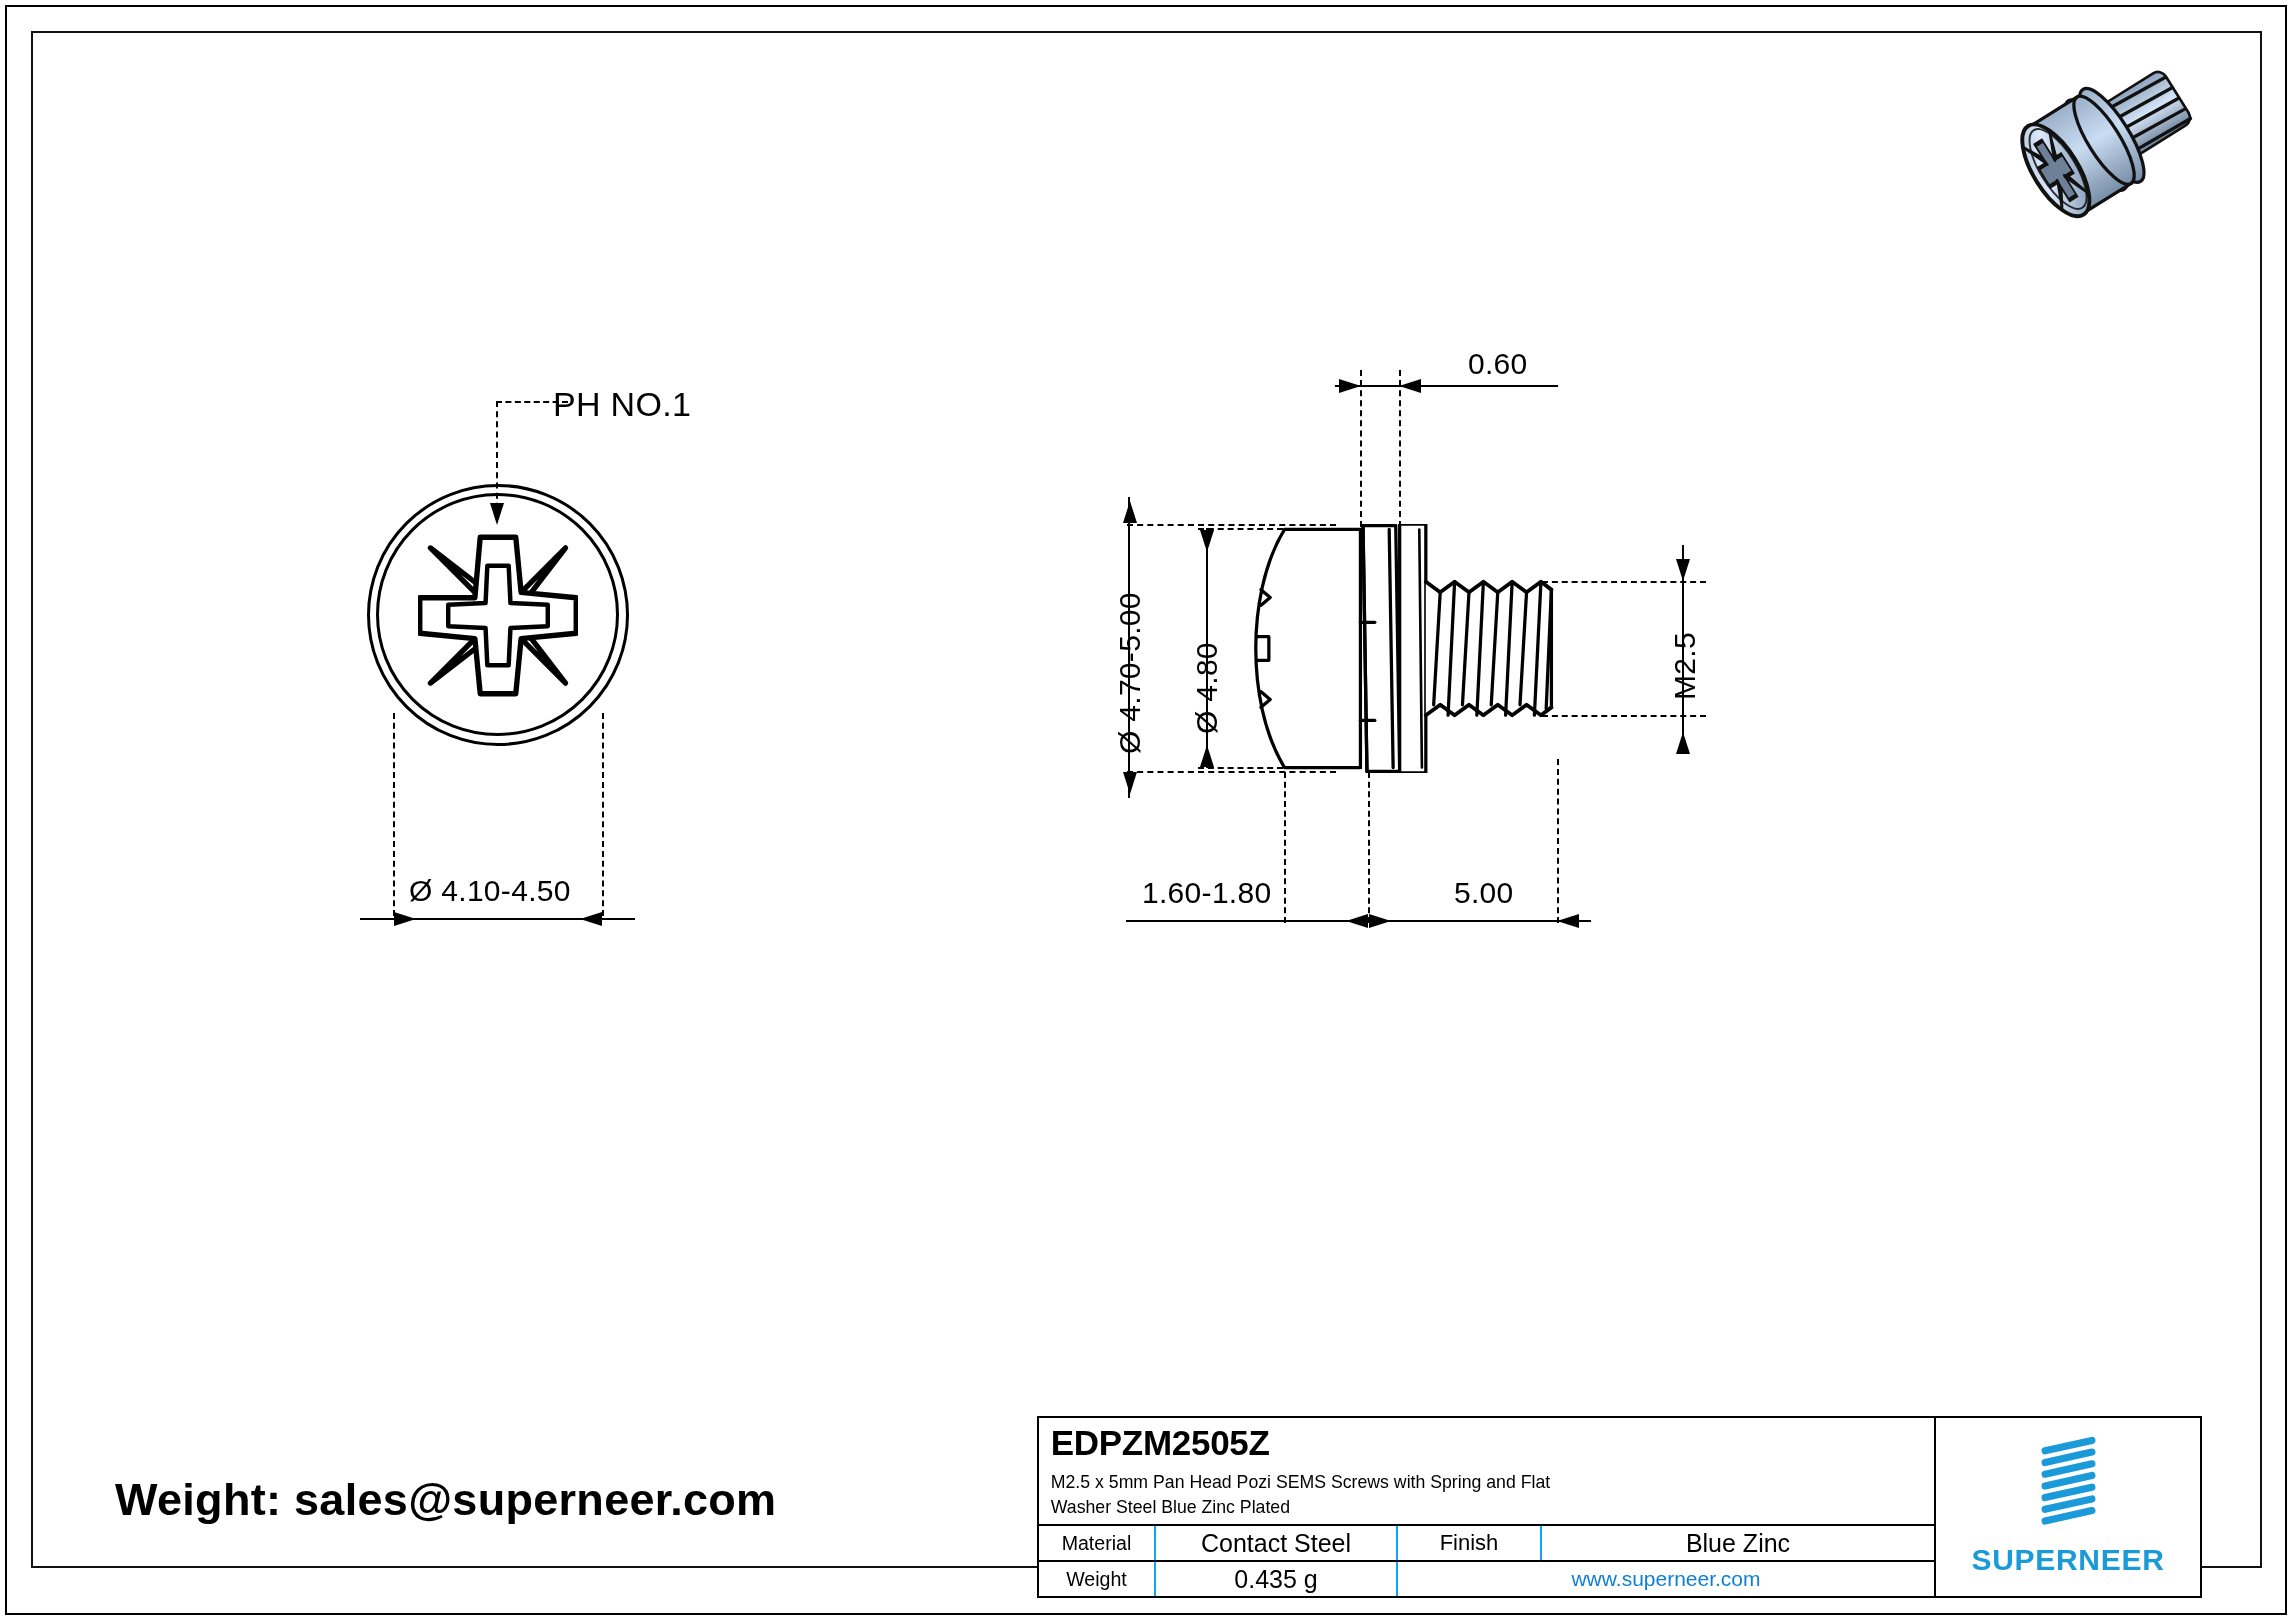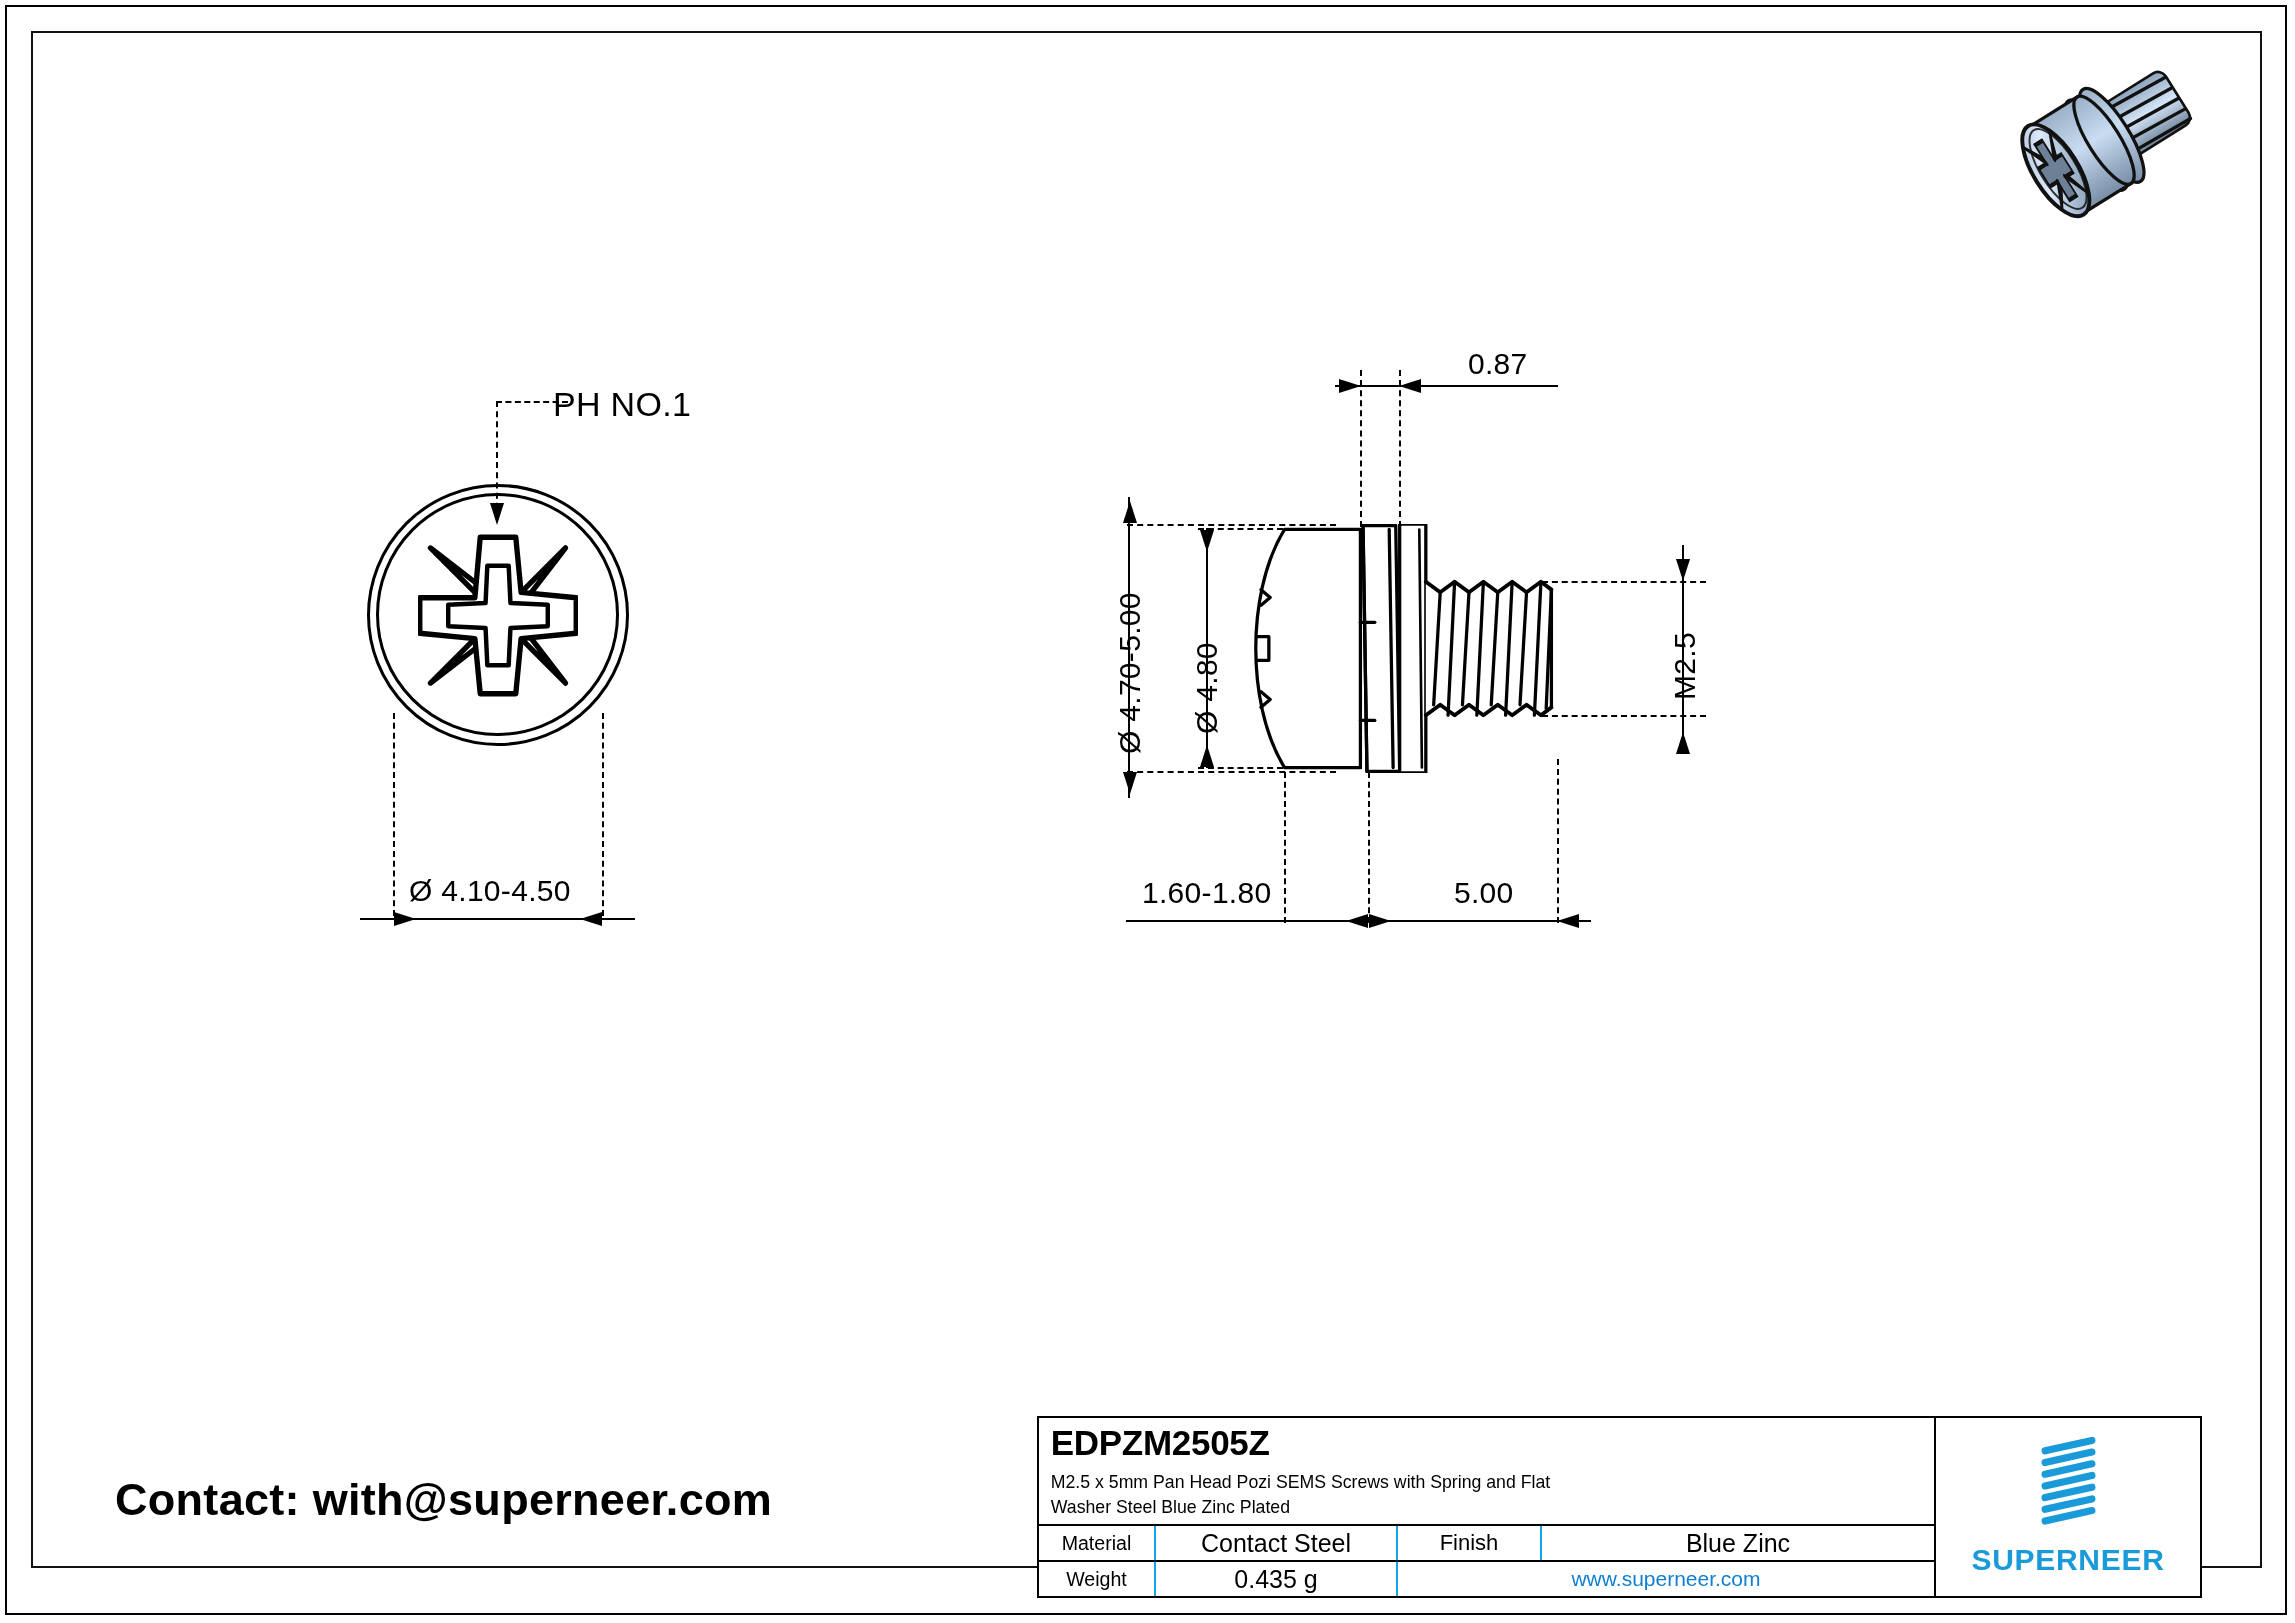--- a/index.html
+++ b/index.html
@@ -191,21 +191,21 @@
         </g>
       </g>
     </svg>
   </div>
 
   <div class="dashv" style="left:1360px;top:370px;height:157px;"></div>
   <div class="dashv" style="left:1399px;top:370px;height:157px;"></div>
   <div class="ln hl" style="left:1335px;top:385px;width:223px;"></div>
   <div class="ar ar-r" style="left:1339px;top:379px;"></div>
   <div class="ar ar-l" style="left:1399px;top:379px;"></div>
-  <div class="lbl" style="left:1468px;top:347px;">0.87</div>
+  <div class="lbl" style="left:1468px;top:347px;">0.60</div>
 
   <div class="dashh" style="left:1127px;top:524px;width:209px;"></div>
   <div class="dashh" style="left:1127px;top:771px;width:209px;"></div>
   <div class="ln vl" style="left:1128px;top:497px;height:301px;"></div>
   <div class="ar ar-u" style="left:1123px;top:501px;"></div>
   <div class="ar ar-d" style="left:1123px;top:772px;"></div>
   <div class="lbl rot" style="left:1113px;top:754px;">Ø 4.70-5.00</div>
 
   <div class="dashh" style="left:1198px;top:528px;width:164px;"></div>
   <div class="dashh" style="left:1198px;top:767px;width:164px;"></div>
@@ -227,21 +227,21 @@
 
   <div class="ln hl" style="left:1126px;top:920px;width:262px;"></div>
   <div class="ar ar-l" style="left:1346px;top:914px;"></div>
   <div class="lbl" style="left:1142px;top:876px;">1.60-1.80</div>
 
   <div class="ln hl" style="left:1368px;top:920px;width:223px;"></div>
   <div class="ar ar-r" style="left:1369px;top:914px;"></div>
   <div class="ar ar-l" style="left:1557px;top:914px;"></div>
   <div class="lbl" style="left:1454px;top:876px;">5.00</div>
 
-  <div id="contact">Contact: with@superneer.com</div>
+  <div id="contact">Weight: sales@superneer.com</div>
 
   <div id="title-block">
 
     <div id="tb-left">
 
       <div id="tb-desc">
         <div id="tb-partno">EDPZM2505Z</div>
         <div id="tb-descr">
           <div>M2.5 x 5mm Pan Head Pozi SEMS Screws with Spring and Flat</div>
           <div>Washer Steel Blue Zinc Plated</div>

